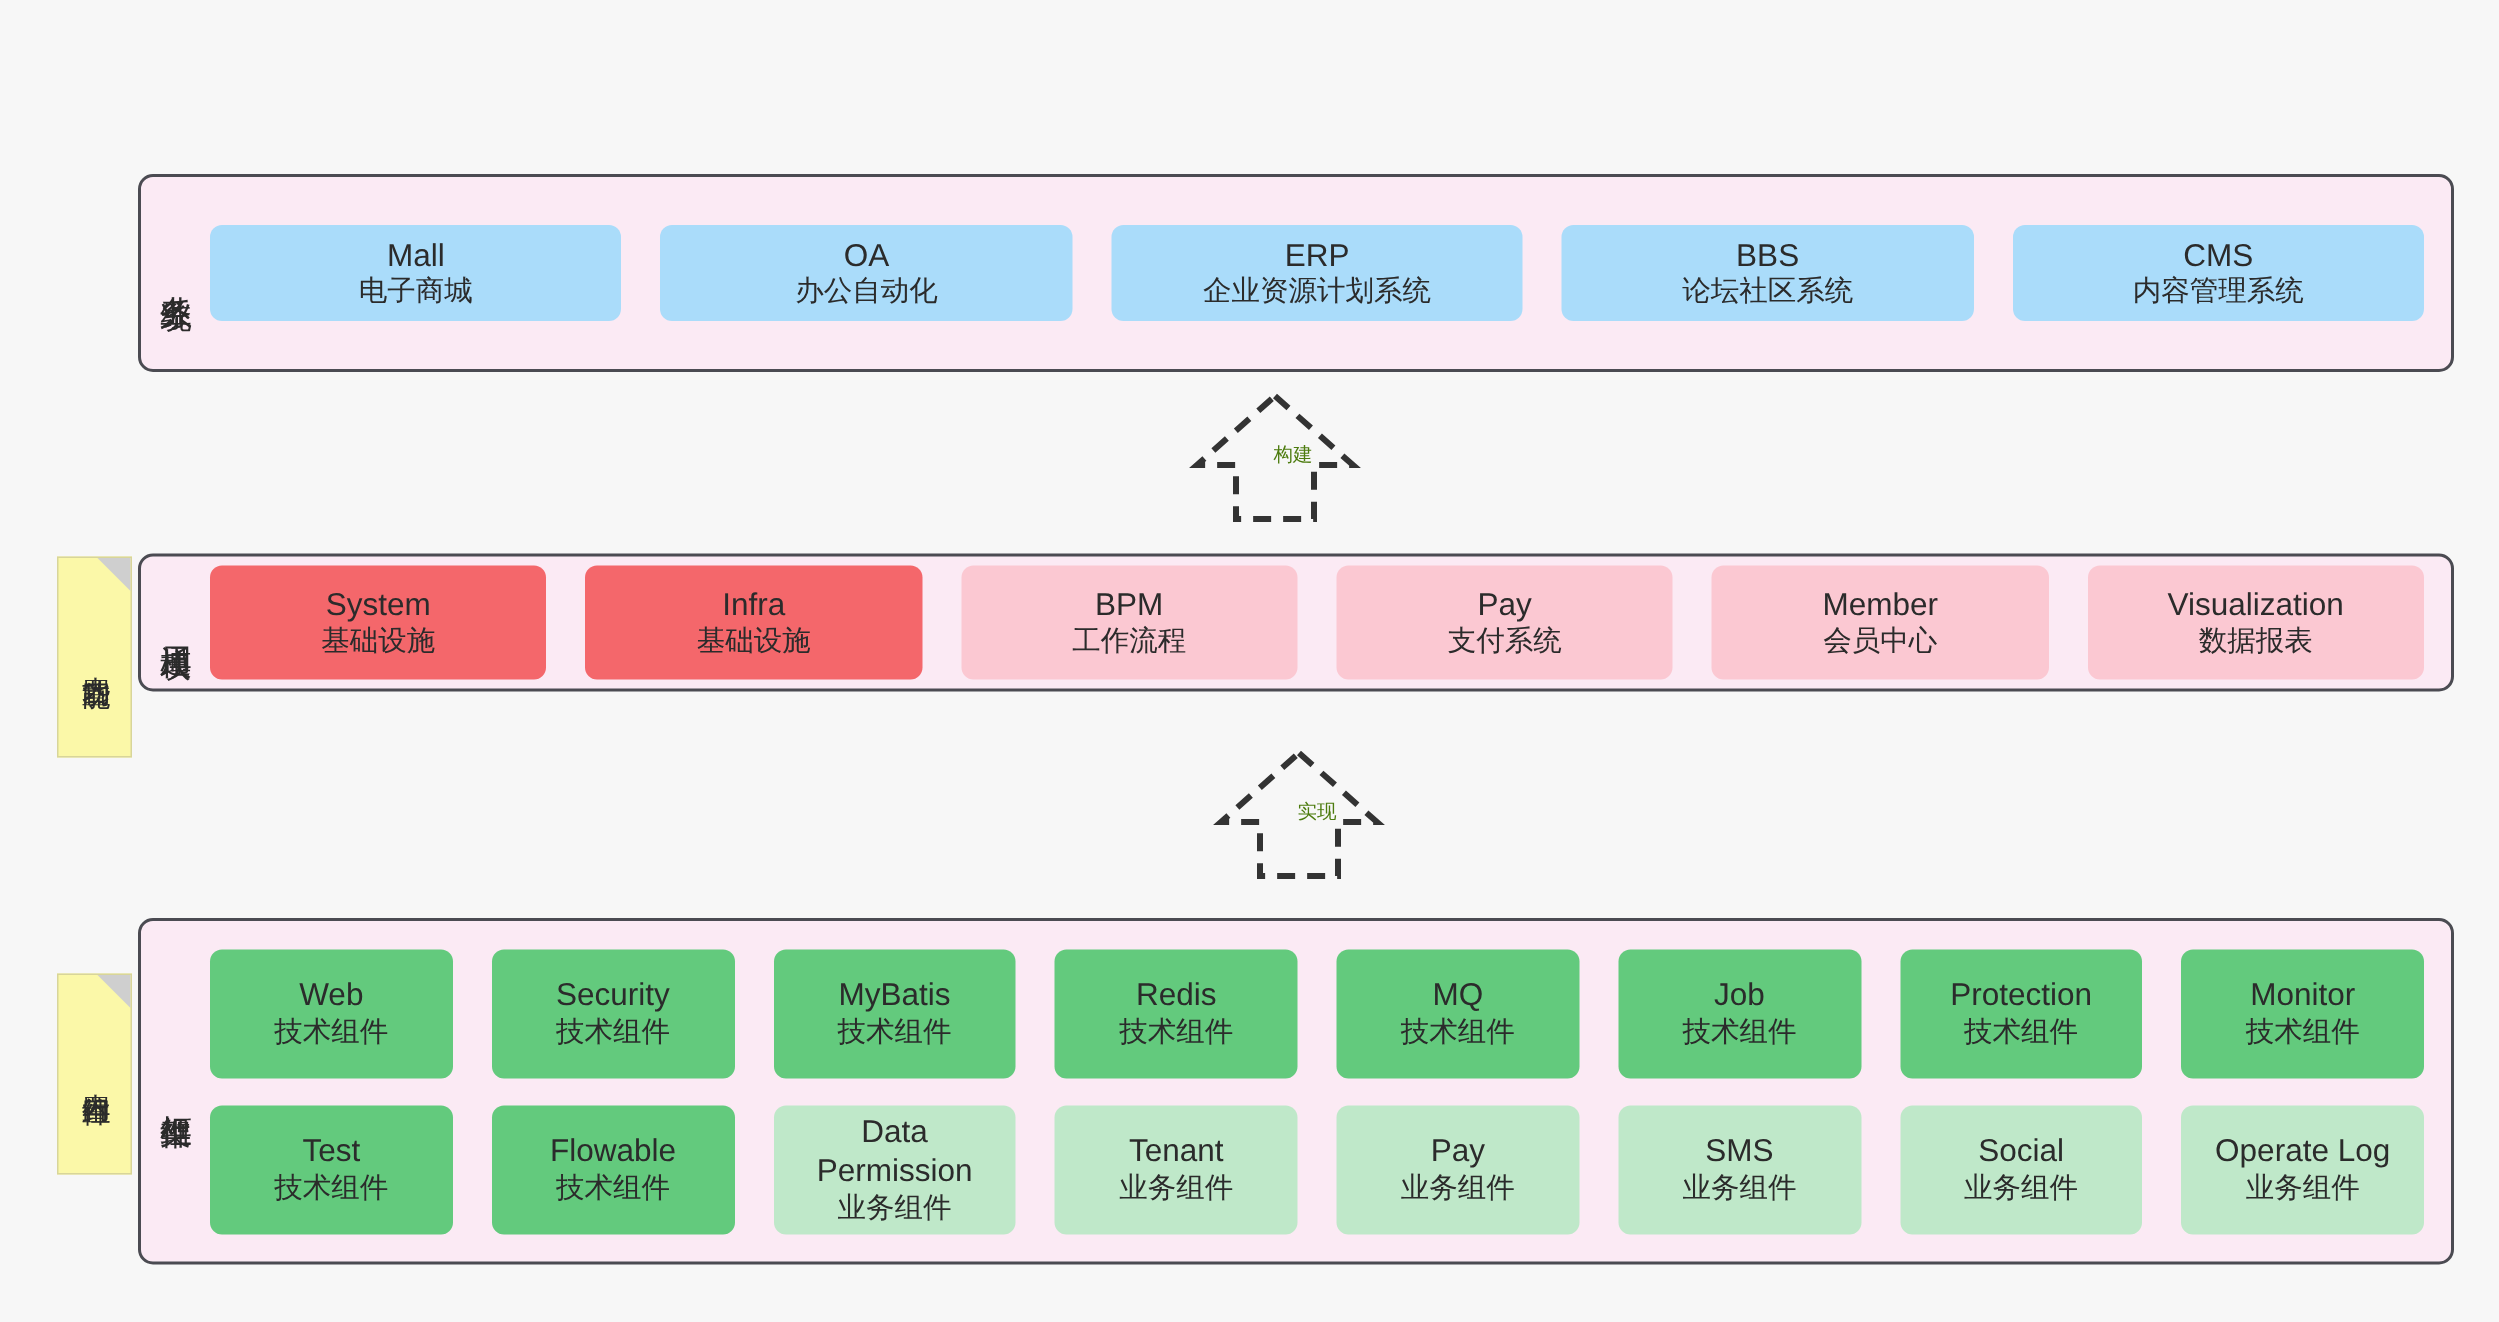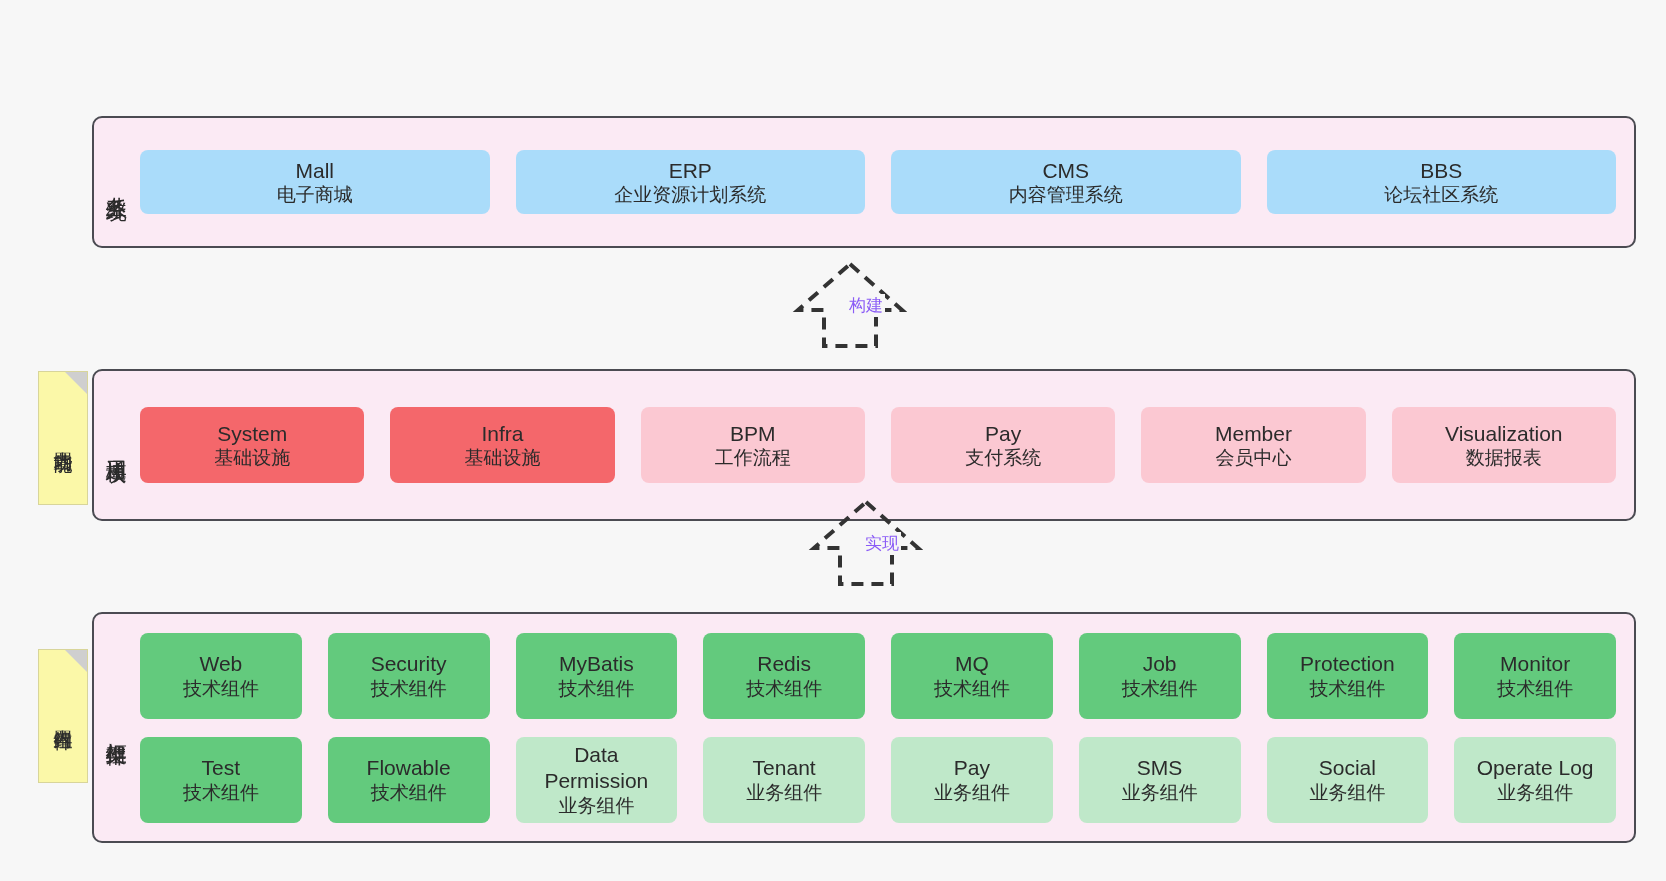--- a/index.html
+++ b/index.html
@@ -81,21 +81,21 @@
   .card .t1 { font-size: 21px; }
   .card .t2 { font-size: 19px; }
   .card.blue     { background: #aadcfa; }
   .card.red      { background: #f4676b; }
   .card.pink     { background: #fbc8d2; }
   .card.green    { background: #63ca7d; }
   .card.lgreen   { background: #bfe8c9; }
 
   
   #layer-business  { left: 92px;  top: 116px; width: 1544px; height: 132px; }
-  #layer-common    { left: 92px;  top: 369px; width: 1544px; height: 152px; }
+  #layer-common    { left: 92px;  top: 369px; width: 1544px; height: 92px; }
   #layer-framework { left: 92px;  top: 612px; width: 1544px; height: 231px; }
 
   #layer-business  .layer-body .row { height: 64px; }
   #layer-common    .layer-body .row { height: 76px; }
   #layer-framework .layer-body .row { height: 86px; }
 
   
   .note {
     position: absolute;
     box-sizing: border-box;
@@ -124,22 +124,22 @@
   #note-builtin-func { left: 38px; top: 371px; width: 50px; height: 134px; }
   #note-builtin-comp { left: 38px; top: 649px; width: 50px; height: 134px; }
 
   
   .arrow {
     position: absolute;
   }
   .arrow svg { display: block; }
   .arrow-label {
     position: absolute;
-    font-size: 17px;
-    color: #8b5cf6;
+    font-size: 13px;
+    color: #4d7c0f;
     background: #f7f7f7;
     padding: 0 2px;
     white-space: nowrap;
     user-select: none;
   }
   #arrow-build   { left: 790px; top: 258px; }
   #arrow-build .arrow-label   { left: 57px; top: 36px; }
   #arrow-implement { left: 806px; top: 496px; }
   #arrow-implement .arrow-label { left: 57px; top: 36px; }
 </style>
@@ -150,30 +150,34 @@
 
   <div class="layer" id="layer-business">
     <div class="layer-label">业务系统</div>
     <div class="layer-body">
       <div class="row">
         <div class="card blue">
           <span class="t1">Mall</span>
           <span class="t2">电子商城</span>
         </div>
         <div class="card blue">
+          <span class="t1">OA</span>
+          <span class="t2">办公自动化</span>
+        </div>
+        <div class="card blue">
           <span class="t1">ERP</span>
           <span class="t2">企业资源计划系统</span>
         </div>
         <div class="card blue">
+          <span class="t1">BBS</span>
+          <span class="t2">论坛社区系统</span>
+        </div>
+        <div class="card blue">
           <span class="t1">CMS</span>
           <span class="t2">内容管理系统</span>
-        </div>
-        <div class="card blue">
-          <span class="t1">BBS</span>
-          <span class="t2">论坛社区系统</span>
         </div>
       </div>
     </div>
   </div>
 
   <div class="arrow" id="arrow-build">
     <svg width="120" height="95" viewBox="0 0 120 95" fill="none">
       <path d="M60 6 L112 52 L86 52 L86 88 L34 88 L34 52 L8 52 Z" stroke="#333333" stroke-width="4" stroke-dasharray="12 8" stroke-linejoin="miter" fill="none"></path>
     </svg>
     <span class="arrow-label">构建</span>

